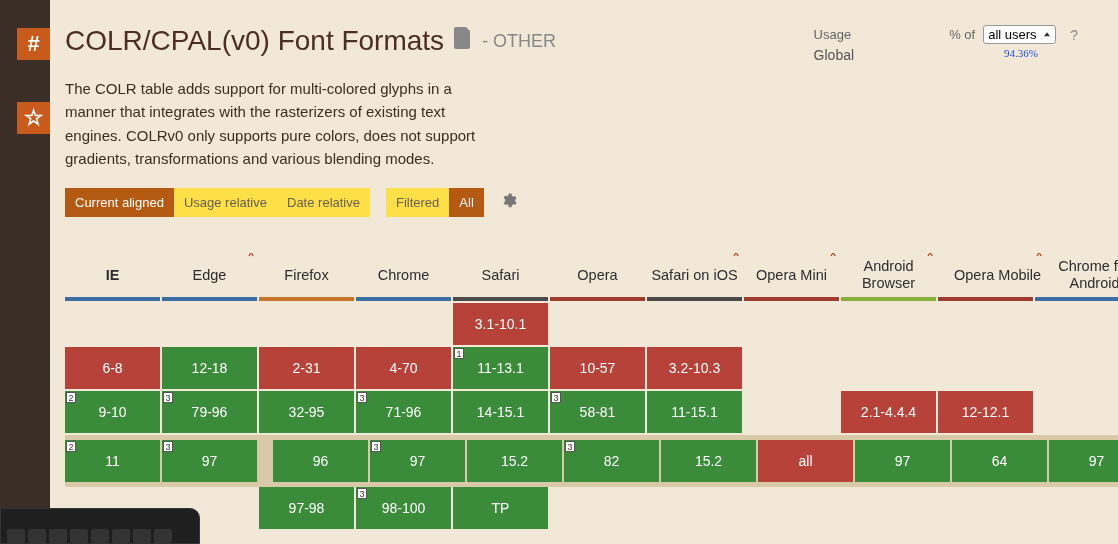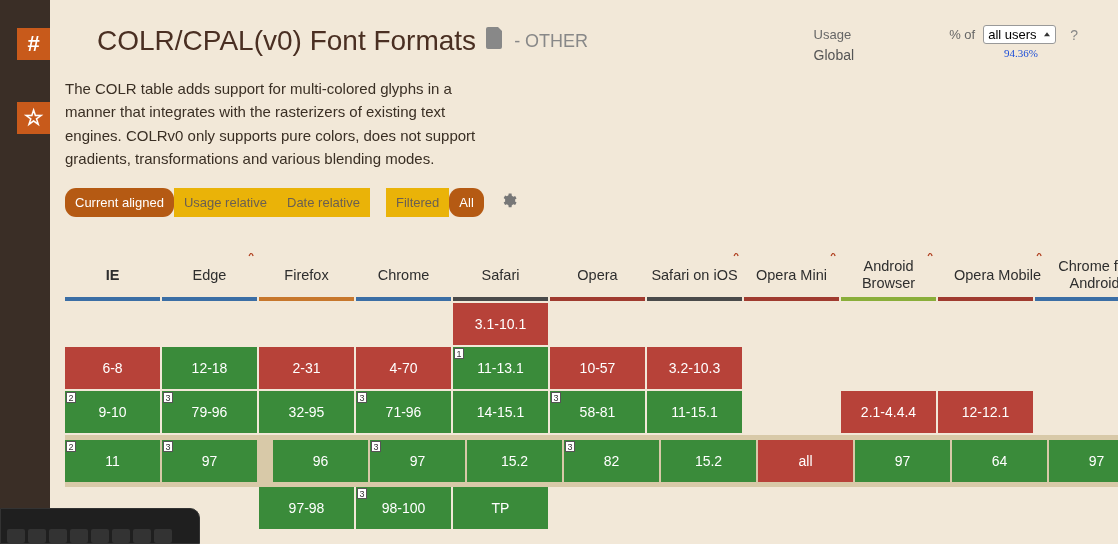--- a/index.html
+++ b/index.html
@@ -48,21 +48,20 @@
   }
   .title-row {
     display: flex;
     align-items: center;
     gap: 10px;
   }
   .title {
     font-size: 28px;
     font-weight: 400;
     color: #4a2f22;
-    margin-left: 32px;
   }
   .spec-icon {
     color: #888;
     font-size: 22px;
   }
   .status-text {
     color: #888;
     font-size: 18px;
   }
   .usage-block {
@@ -148,29 +147,28 @@
     display: flex;
     align-items: center;
     gap: 16px;
   }
   .btn-group {
     display: flex;
   }
   .btn {
     padding: 7px 10px;
     font-size: 13px;
-    background: #eab308;
+    background: #fde047;
     color: #6a5f52;
     border: none;
     cursor: pointer;
   }
   .btn.active {
     background: #b55a13;
     color: #fff;
-    border-radius: 11px;
   }
   .gear {
     color: #777;
     font-size: 17px;
     cursor: pointer;
   }
   .table-wrap {
     margin-top: 36px;
     overflow-x: hidden;
     white-space: nowrap;

